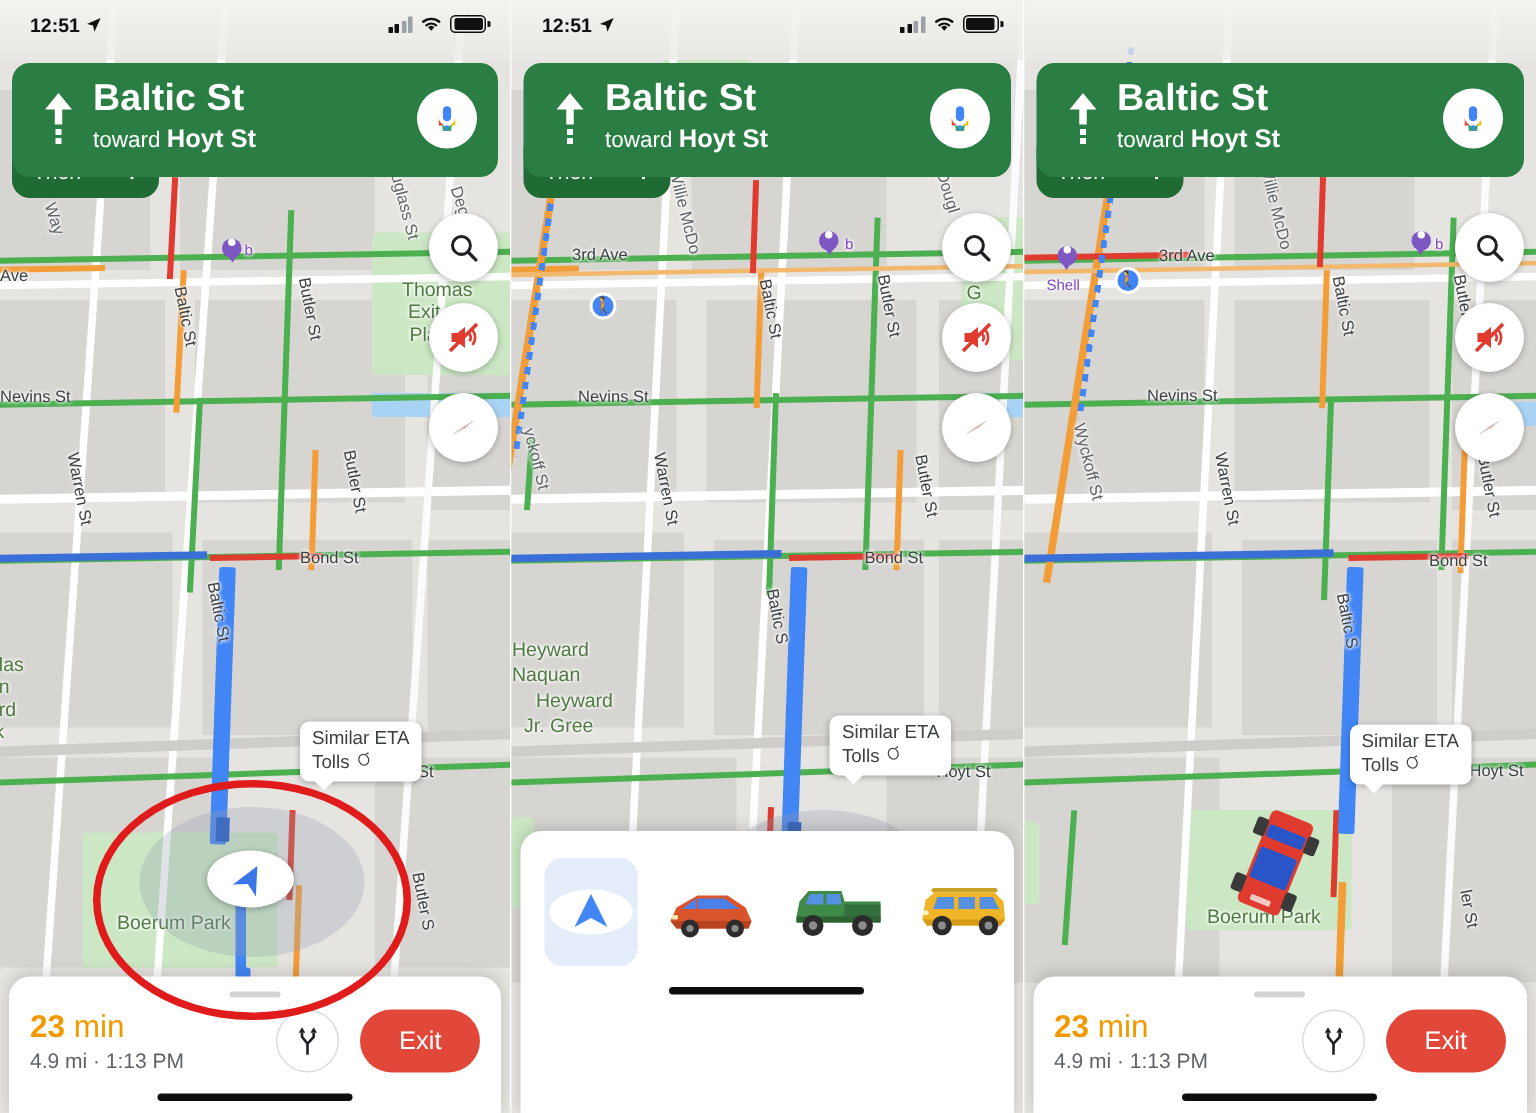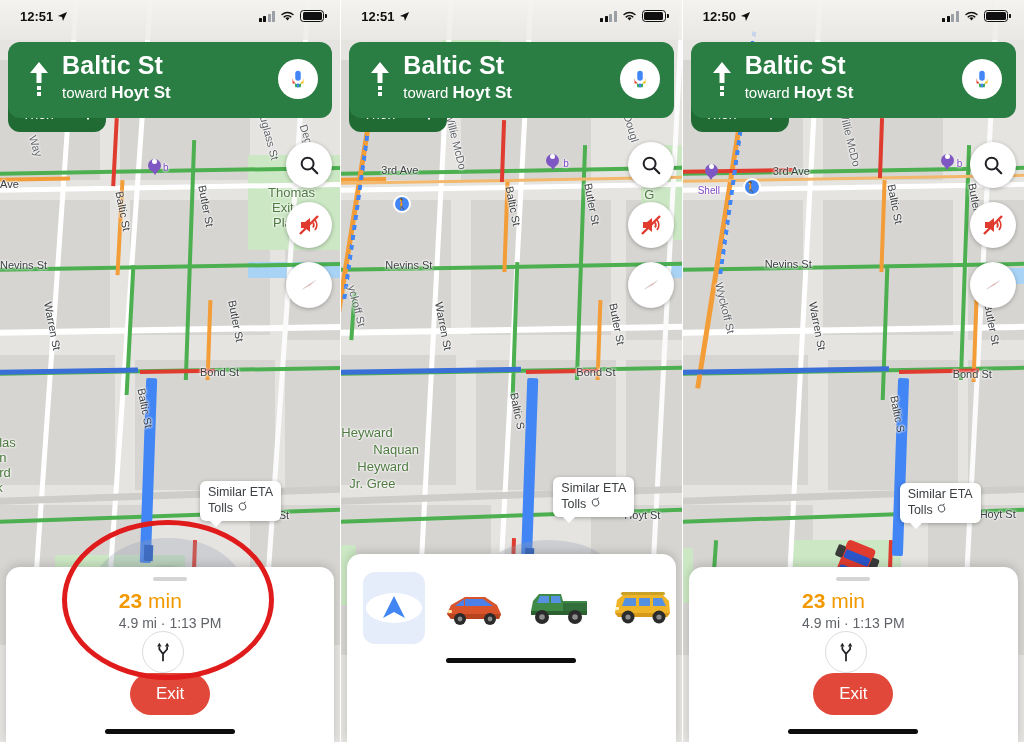--- a/index.html
+++ b/index.html
@@ -195,21 +195,21 @@
     background: #ffffff;
     border-radius: 14px 14px 0 0;
     box-shadow: 0 -2px 10px rgba(0,0,0,.16);
     z-index: 25;
     padding: 10px 14px 0 14px;
   }
   .grabber {
     width: 34px; height: 4px; border-radius: 2px;
     background: #d4d4d4; margin: 0 auto 8px auto;
   }
-  .eta-row { display: flex; align-items: center; flex-direction: column; }
+  .eta-row { display: flex; align-items: center; }
   .eta-text { flex: 1 1 auto; }
   .eta-time { font-size: 21px; color: #f29900; font-weight: bold; line-height: 1.15; }
   .eta-time .unit { font-weight: normal; }
   .eta-detail { font-size: 14px; color: #5f6368; margin-top: 2px; }
   .routes-btn {
     width: 42px; height: 42px; border-radius: 50%;
     border: 1px solid #dadce0; background: #fff;
     display: flex; align-items: center; justify-content: center;
     margin-right: 14px;
   }
@@ -547,21 +547,21 @@
       <span class="lbl dark" style="left:235px;top:366px;">Bond St</span>
       <span class="lbl dark" style="left:255px;top:318px;transform:rotate(79deg);">Butler St</span>
       <span class="lbl" style="left:-5px;top:300px;transform:rotate(76deg);">yckoff St</span>
       <span class="lbl" style="left:276px;top:122px;transform:rotate(73deg);">Dougl</span>
       <span class="lbl" style="left:86px;top:135px;transform:rotate(76deg);">Willie McDo</span>
       <span class="lbl park" style="left:303px;top:170px;">Th</span>
       <span class="lbl park" style="left:303px;top:187px;">G</span>
       <span class="lbl park" style="left:301px;top:204px;">ay</span>
       <span class="lbl dark" style="left:283px;top:509px;">Hoyt St</span>
       <span class="lbl park" style="left:0px;top:425px;">Heyward</span>
-      <span class="lbl park" style="left:0px;top:442px;margin-left:32px;">Naquan</span>
+      <span class="lbl park" style="left:0px;top:442px;">Naquan</span>
       <span class="lbl park" style="left:16px;top:459px;">Heyward</span>
       <span class="lbl park" style="left:8px;top:476px;">Jr. Gree</span>
       <span class="lbl dark" style="left:158px;top:405px;transform:rotate(79deg);">Baltic S</span>
 
       <div class="pin" style="left:205px;top:150px;">
         <div class="head"></div>
           <div class="tail"></div>
       </div>
       <span class="lbl poi" style="left:222px;top:158px;">b</span>
       <div class="walkpin" style="left:52px;top:195px;">🚶</div>
@@ -807,44 +807,20 @@
           <rect x="40" y="12" width="8" height="12" rx="2" fill="#3a3a3a"></rect>
           <rect x="4" y="52" width="8" height="12" rx="2" fill="#3a3a3a"></rect>
           <rect x="40" y="52" width="8" height="12" rx="2" fill="#3a3a3a"></rect>
           <rect x="19" y="62" width="14" height="4" rx="1" fill="#f0c9c3"></rect>
         </svg>
       </div>
     </div>
 
     <div class="map-blur-top"></div>
 
-    <div class="statusbar">
-      <div class="sb-left">
-        <span>12:50</span>
-        <svg width="11" height="11" viewBox="0 0 24 24">
-          <path d="M22 2 L2 11 L11 13 L13 22 Z" fill="#101010"></path>
-        </svg>
-      </div>
-      <div class="sb-right">
-        <span class="bars">
-            <i class="on"></i>
-            <i class="on"></i>
-            <i></i>
-            <i></i>
-          </span>
-        <svg width="15" height="12" viewBox="0 0 24 20">
-          <path d="M12 17.5 L15.5 13.5 A5.5 5.5 0 0 0 8.5 13.5 Z" fill="#101010"></path>
-          <path d="M3 7.5 A14 14 0 0 1 21 7.5" stroke="#101010" stroke-width="2.6" fill="none" stroke-linecap="round"></path>
-          <path d="M6.5 11.5 A9 9 0 0 1 17.5 11.5" stroke="#101010" stroke-width="2.4" fill="none" stroke-linecap="round"></path>
-        </svg>
-        <span class="batt">
-            <span></span>
-          </span>
-      </div>
-    </div>
 
     <div class="banner-wrap">
       <div class="then-chip">
         <span class="then-label">Then</span>
         <svg width="22" height="18" viewBox="0 0 24 20">
           <path d="M22 16 L22 9 A5 5 0 0 0 17 4 L6 4" stroke="#fff" stroke-width="2.2" fill="none"></path>
           <path d="M9 0.5 L3 4 L9 7.5 Z" fill="#fff"></path>
         </svg>
       </div>
       <div class="banner">

